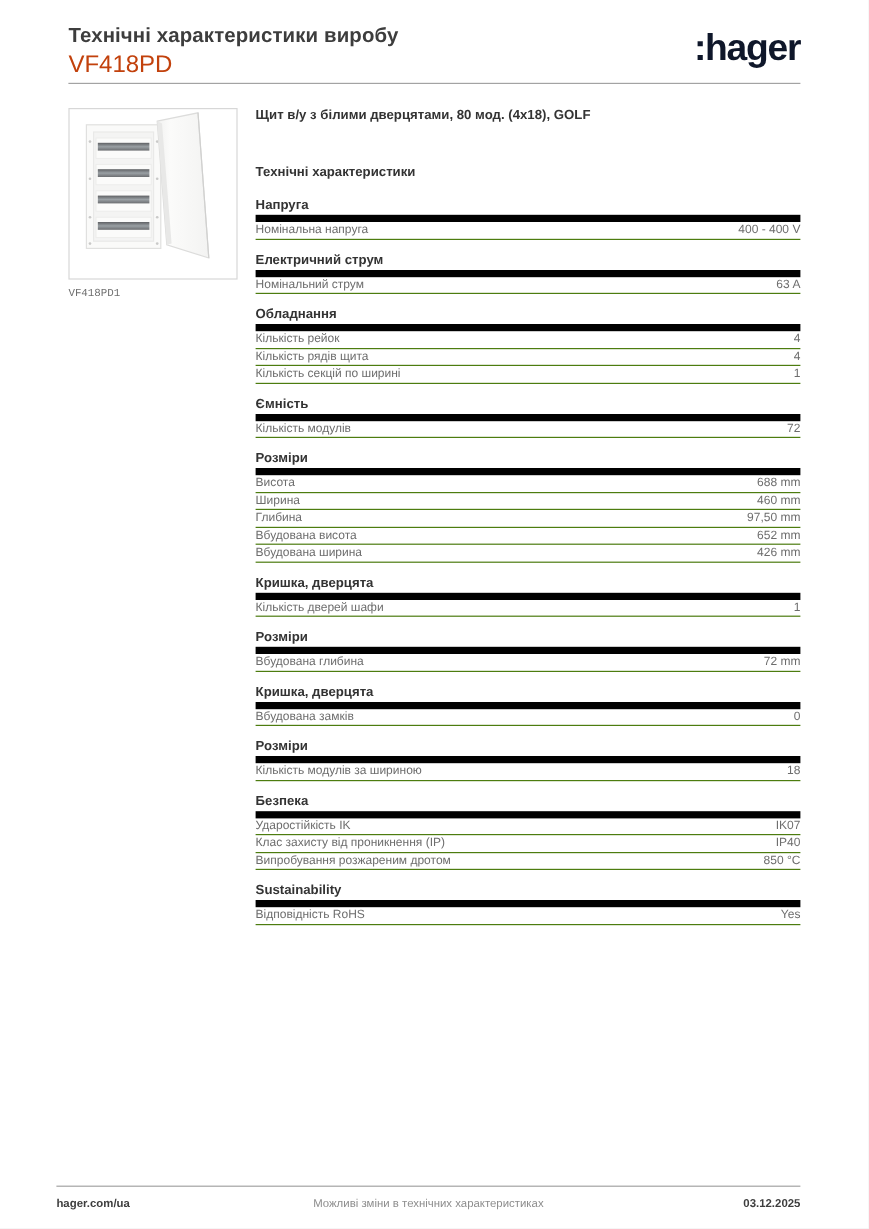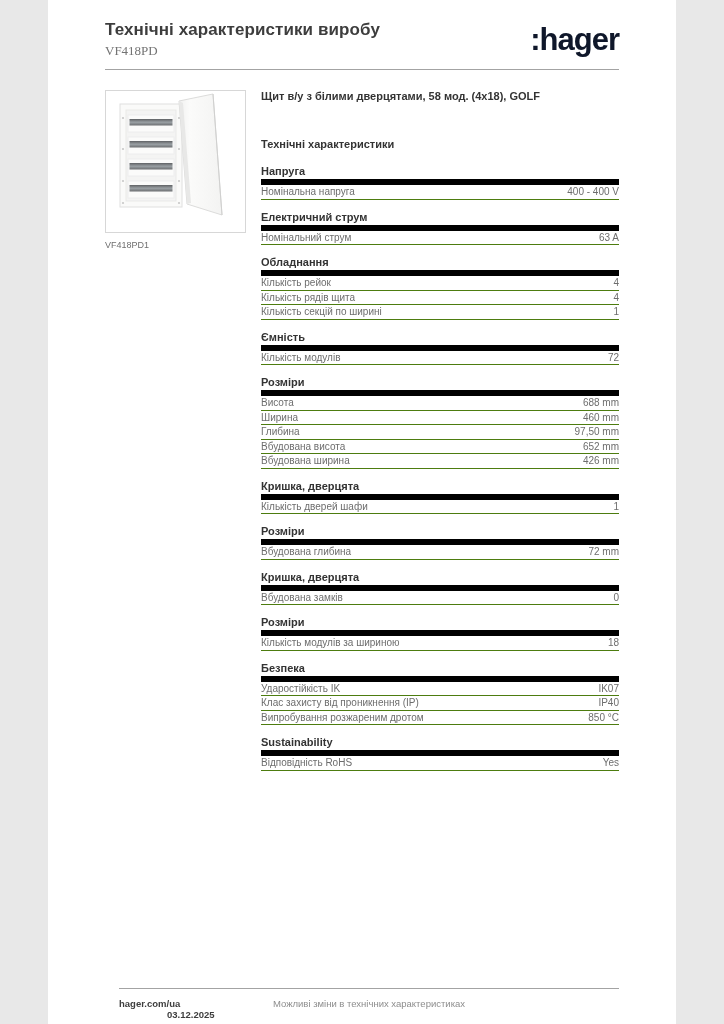--- a/index.html
+++ b/index.html
@@ -1,55 +1,55 @@
 <!DOCTYPE html>
 <html><head>
 <meta charset="utf-8">
 <style>
   * { margin: 0; padding: 0; box-sizing: border-box; }
   html, body { background: #e8e8e8; }
   body { font-family: "Liberation Sans", sans-serif; }
   .page {
     position: relative;
-    width: 628px; height: 1024px;
+    width: 724px; height: 1024px;
     margin: 0 auto;
     background: #ffffff;
     overflow: hidden;
   }
   
   .header {
     position: absolute; left: 57px; right: 57px; top: 20px;
     display: flex; justify-content: space-between; align-items: flex-start;
   }
   .header-title {
     font-size: 17px; font-weight: bold; color: #3d3d3d; letter-spacing: 0.1px;
   }
   .header-code {
-    font-size: 13px; font-weight: normal; color: #737373; margin-top: 3px; font-family: Liberation Serif, serif;
+    font-size: 20px; font-weight: normal; color: #c2410c; margin-top: 3px;
   }
   .logo {
     font-size: 31px; font-weight: bold; letter-spacing: -1px;
     line-height: 36px; margin-top: 2px;
   }
   .header-rule {
     position: absolute; left: 57px; right: 57px; top: 69px;
     border-top: 1px solid #a3a3a3;
   }
   
   .main {
     position: absolute; left: 57px; right: 57px; top: 90px;
     display: flex; gap: 15px;
   }
   .left-col { width: 141px; flex: none; }
   .image-box {
     width: 141px; height: 143px;
     border: 1px solid #d7d7d7; background: #ffffff;
   }
   .image-caption {
-    margin-top: 7px; font-size: 9px; color: #6f6f6f;
+    margin-top: 7px; font-size: 9px; color: #6f6f6f; font-family: Liberation Mono, monospace;
   }
   .right-col { flex: 1; min-width: 0; }
   .product-title {
     font-size: 11px; font-weight: bold; color: #333; line-height: 13px;
   }
   .spec-heading {
     margin-top: 35px; font-size: 11px; font-weight: bold; color: #333;
   }
   .section { margin-top: 11px; }
   .section:first-of-type { margin-top: 15px; }
@@ -61,26 +61,25 @@
   .spec-row {
     display: flex; justify-content: space-between; align-items: baseline;
     font-size: 10px; color: #6d6d6d;
     line-height: 10px; padding: 2px 0 1.5px 0;
     border-bottom: 1px solid #4d7c0f;
   }
   .spec-label { text-align: left; }
   .spec-value { text-align: right; white-space: nowrap; }
   
   .footer {
-    position: absolute; left: 71px; right: 57px; top: 988px;
+    position: absolute; left: 47px; right: 57px; top: 988px;
     border-top: 1px solid #a3a3a3;
     padding-top: 9px;
     display: flex; justify-content: space-between; align-items: baseline;
     font-size: 9.5px;
-    flex-direction: column;
   }
   .footer-left  { font-weight: bold; color: #3d3d3d; text-decoration: none; }
   .footer-center{ color: #8d8d8d; position: absolute; left: 0; right: 0; text-align: center; top: 9px; }
   .footer-right { font-weight: bold; color: #3d3d3d; padding-left: 48px; }
 </style>
 </head>
 <body>
 
 <div class="page">
 
@@ -138,21 +137,21 @@
 
           <polygon points="73,10 107,3 116,124 81,113" fill="url(#doorg)" stroke="#dcdcdb" stroke-width="1"></polygon>
           <polygon points="73,10 77,12 85,112 81,113" fill="#e8e8e7"></polygon>
           <line x1="107" y1="3" x2="116" y2="124" stroke="#d0d0cf" stroke-width="1"></line>
         </svg>
       </div>
       <div class="image-caption">VF418PD1</div>
     </div>
 
     <div class="right-col">
-      <div class="product-title">Щит в/у з білими дверцятами, 58 мод. (4x18), GOLF</div>
+      <div class="product-title">Щит в/у з білими дверцятами, 80 мод. (4x18), GOLF</div>
       <div class="spec-heading">Технічні характеристики</div>
       <div>
           <div class="section">
             <div class="section-title">Напруга</div>
             <div class="spec-row">
               <span class="spec-label">Номінальна напруга</span>
               <span class="spec-value">400 - 400 V</span>
             </div>
           </div>
           <div class="section">

